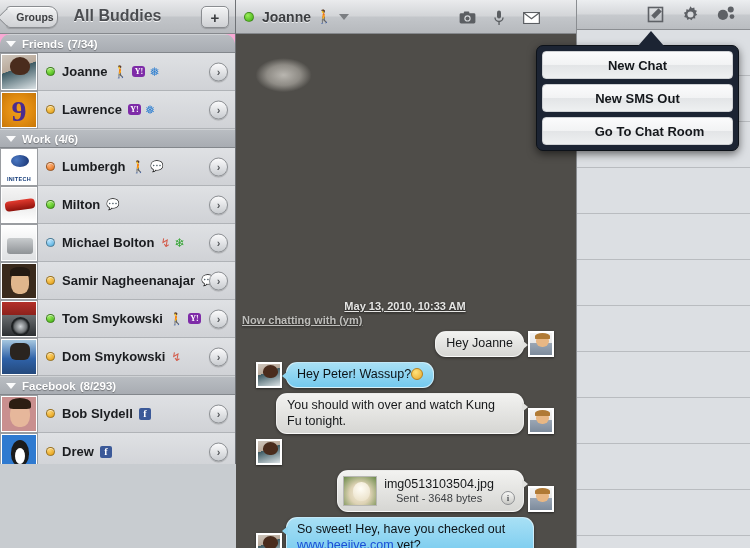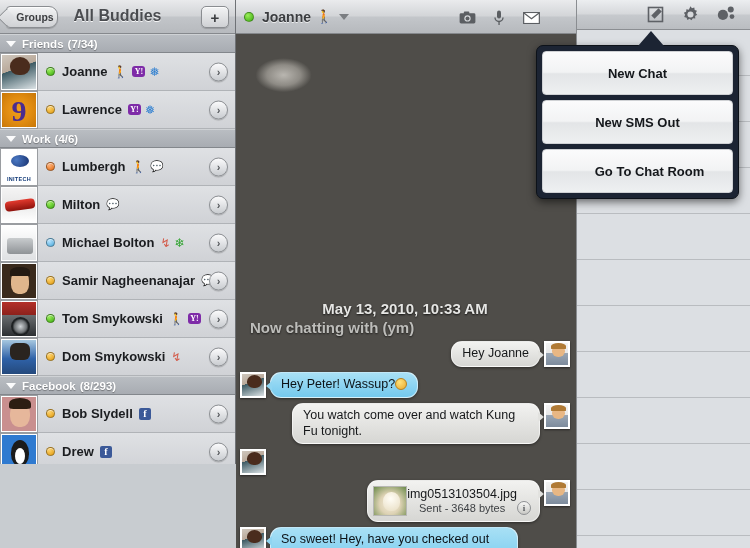--- a/index.html
+++ b/index.html
@@ -45,21 +45,21 @@
     border-radius:2px;
   }
   #groups-label{ position:relative; z-index:2; font-size:10.5px;}
   #all-buddies-title{
     position:absolute; left:0; right:0; top:7px;
     text-align:center; font-size:16px; font-weight:bold;
     color:#4a4c50; text-shadow:0 1px 0 rgba(255,255,255,.85);
   }
   #add-btn{ right:6px; width:28px; font-size:15px; }
 
-  #buddy-scroll{ height:514px; overflow:hidden; position:relative;}
+  #buddy-scroll{ height:514px; overflow:hidden; position:relative;border-radius:11px;}
 
   .group-header{
     height:19px;
     background:linear-gradient(to bottom,#b9bdc2,#a8acb2);
     border-top:1px solid #cfd2d5;
     border-bottom:1px solid #83878c;
     display:flex; align-items:center;
     padding-left:6px;
     color:#ffffff;
     font-size:11.5px; font-weight:bold;
@@ -234,31 +234,32 @@
       radial-gradient(ellipse 29px 18px at 67% 95%, #bfbcb5 0%, #8c8983 60%, #4c4a47 100%),
       radial-gradient(ellipse 25px 15px at 92% 98%, #a19e98 0%, #716e6a 62%, #3f3d3b 100%);
     background-size:cover;
   }
 
   #chat-scroll{
     position:absolute; inset:0;
     padding:4px 6px 0 4px;
   }
   .sys-line{
-    text-align:center; font-size:15px; font-weight:bold;
+    text-align:center; font-size:11px; font-weight:bold;
     color:#e6e6e4; text-shadow:0 1px 2px rgba(0,0,0,.75);
-    margin:2px 8px;
+    margin:2px 0;
+    text-decoration:underline;
   }
   #sys-date{ margin-top:262px; }
   #sys-now-chatting{
     text-align:left; padding-left:2px;
     color:#d6d6d3; opacity:.82; font-weight:bold;
   }
 
-  .msg{ display:flex; align-items:flex-start; margin:5px 0; }
+  .msg{ display:flex; align-items:flex-end; margin:5px 16px; }
   .msg.incoming{ justify-content:flex-start; }
   .msg.outgoing{ justify-content:flex-end; }
   .msg-avatar{
     width:26px;height:26px;flex:none;
     border:2px solid #ffffff;
     box-shadow:0 1px 2px rgba(0,0,0,.5);
     position:relative; overflow:hidden;
     background:#777;
   }
   .msg-avatar.joanne{background:linear-gradient(160deg,#cfc7bd 0%,#b9a99a 38%,#3d5a63 39%,#dce3e6 100%);}
@@ -303,21 +304,21 @@
   .emoji-smiley{
     display:inline-block;width:12px;height:12px;border-radius:50%;
     background:radial-gradient(circle at 38% 32%,#ffe27a,#e8a82c);
     vertical-align:-2px; border:1px solid #b8801c;
   }
   .emoji-heart{ color:#e4131b; font-size:15px; vertical-align:-1px;}
   .link{ color:#1a4fd6; text-decoration:underline; }
 
   
   .file-bubble{
-    display:flex; align-items:center; 
+    display:flex; align-items:center; gap:7px;
     padding:5px 8px 5px 5px;
   }
   .file-thumb{
     width:34px;height:30px;flex:none;border:1px solid #b7b7b4;
     background:radial-gradient(circle at 50% 60%,#f6efdd 0%,#ddd2b4 45%,#6b8a4a 100%);
     position:relative; overflow:hidden;
   }
   .file-thumb::after{
     content:"";position:absolute;left:9px;top:5px;width:17px;height:19px;
     border-radius:48% 48% 45% 45%;
@@ -369,21 +370,21 @@
   }
   #popover-arrow{
     position:absolute; left:638px; top:31px;
     width:0;height:0;
     border-left:13px solid transparent;
     border-right:13px solid transparent;
     border-bottom:15px solid #1c2433;
     z-index:41;
   }
   .pop-item{
-    height:44px; margin-bottom:5px;
+    height:28px; margin-bottom:5px;
     border-radius:4px;
     background:linear-gradient(to bottom,#fbfbfc 0%,#f2f3f4 48%,#e3e5e7 52%,#eef0f1 100%);
     border:1px solid #cfd1d4;
     display:flex; align-items:center; justify-content:center;
     font-size:13px; font-weight:bold; color:#14171b;
     cursor:default;
   }
   .pop-item:last-child{ margin-bottom:0;padding-left:24px; }
 </style>
 </head>
@@ -466,21 +467,21 @@
         <div class="bubble grey">Hey Joanne</div>
         <div class="msg-avatar peter"></div>
       </div>
 
       <div class="msg incoming">
         <div class="msg-avatar joanne"></div>
         <div class="bubble blue"><span>Hey Peter! Wassup?</span><span class="emoji-smiley"></span></div>
       </div>
 
       <div class="msg outgoing">
-        <div class="bubble grey">You watch come over and watch Kung Fu tonight.</div>
+        <div class="bubble grey">You should with over and watch Kung Fu tonight.</div>
         <div class="msg-avatar peter"></div>
       </div>
 
       <div class="msg incoming">
         <div class="msg-avatar joanne"></div>
       </div>
 
       <div class="msg outgoing">
         <div class="bubble grey file-bubble">
           <div class="file-thumb"></div>

